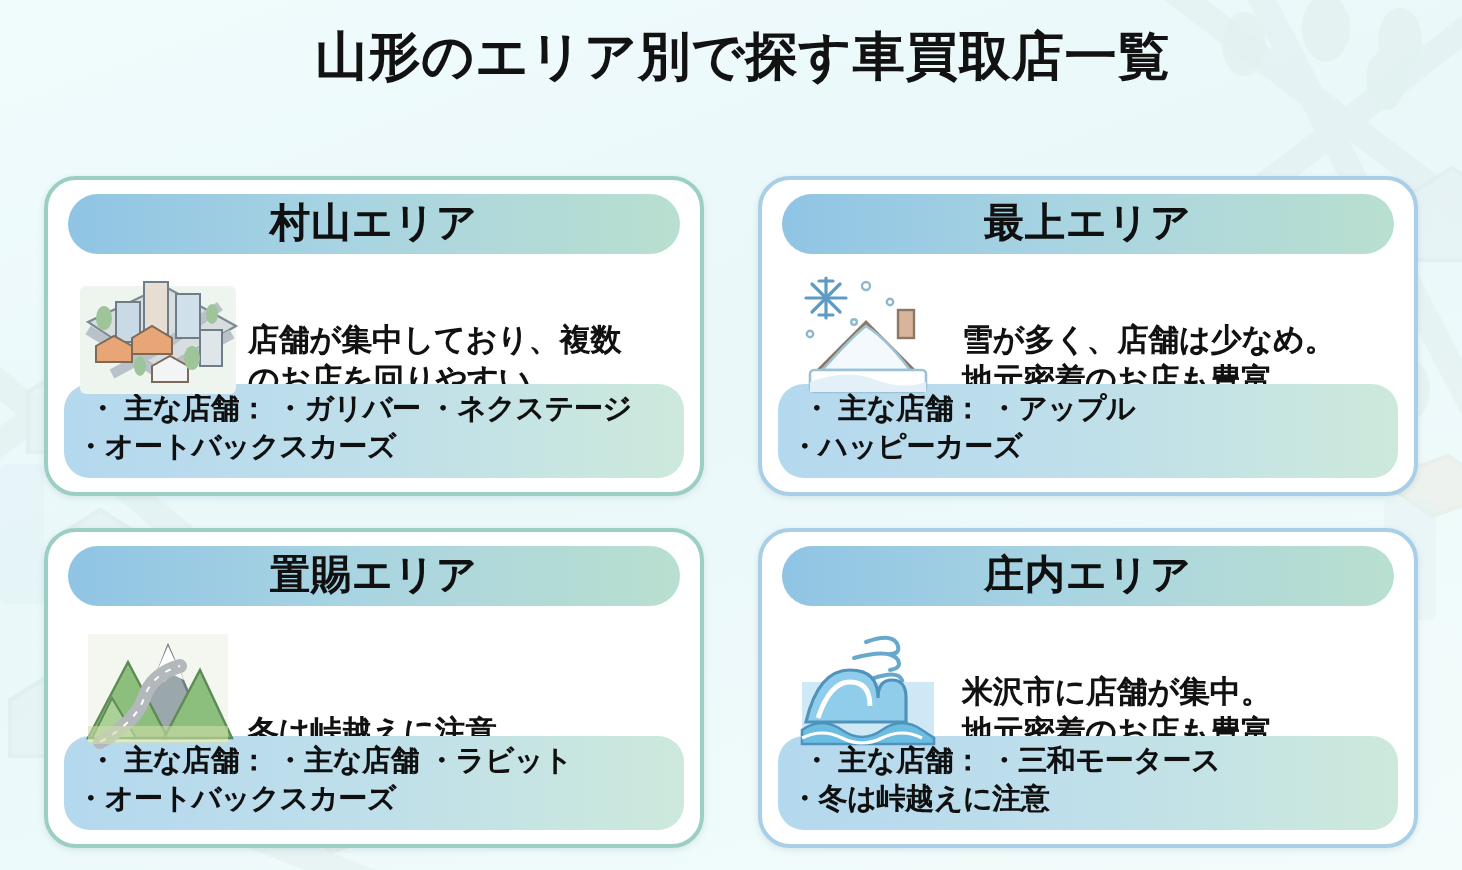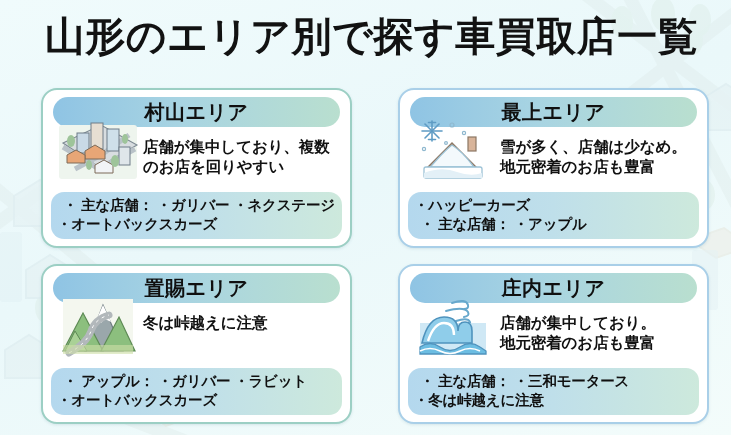--- a/index.html
+++ b/index.html
@@ -33,21 +33,21 @@
   
   #title-bar {
     position: absolute;
     top: 14px;
     left: 0;
     width: 731px;
     text-align: center;
     z-index: 5;
   }
   #page-title {
-    font-size: 40px;
+    font-size: 26px;
     font-weight: bold;
     color: #121212;
     letter-spacing: 0.5px;
     line-height: 1.1;
     white-space: nowrap;
     padding-left: 12px;
   }
 
   
   #cards {
@@ -66,21 +66,20 @@
 
   .card {
     position: relative;
     box-sizing: border-box;
     background: #ffffff;
     border-radius: 16px;
     padding: 7px 8px 8px 8px;
     border: 2px solid #a9cfe8;
     box-shadow: 0 1px 3px rgba(120,160,175,0.22);
     overflow: hidden;
-    margin-left: 19px;
   }
   .card.gborder {
     border-color: #9ccfc4;
   }
 
   .card-head {
     position: relative;
     height: 30px;
     border-radius: 15px;
     background: linear-gradient(90deg, #8fc4e4 0%, #a8d4e2 45%, #b9dfcf 100%);
@@ -94,21 +93,21 @@
     font-weight: bold;
     color: #101010;
     letter-spacing: 0.5px;
     line-height: 1;
     position: relative;
     z-index: 2;
   }
 
   .card-body {
     display: flex;
-    align-items: flex-start;
+    align-items: flex-end;
     padding: 4px 2px 0 2px;
     height: 70px;
   }
   .card-icon {
     width: 86px;
     min-width: 86px;
     height: 66px;
     margin-top: -14px;
     margin-left: 2px;
     position: relative;
@@ -267,22 +266,22 @@
             <rect x="12" y="50" width="58" height="11" rx="2" fill="#ffffff" stroke="#9cc2d6" stroke-width="1.3"></rect>
             <path d="M12 56 q18 -7 33 -1 q14 5 25 1 l0 5 l-58 0 z" fill="#e3f0f7"></path>
           </svg>
         </div>
         <div class="card-desc">
           <span class="l">雪が多く、店舗は少なめ。</span>
           <span class="l">地元密着のお店も豊富</span>
         </div>
       </div>
       <div class="card-foot">
+        <div class="foot-line row1">・ 主な店舗： ・アップル</div>
         <div class="foot-line row2">・ハッピーカーズ</div>
-        <div class="foot-line row1">・ 主な店舗： ・アップル</div>
       </div>
     </div>
 
     <div class="card gborder">
       <div class="card-head">
         <span class="card-title">置賜エリア</span>
       </div>
       <div class="card-body">
         <div class="card-icon">
           <svg viewBox="0 0 86 66">
@@ -295,21 +294,21 @@
             <path d="M14 60 q18 -10 22 -22 q4 -12 18 -16" fill="none" stroke="#b2b8bb" stroke-width="7" stroke-linecap="round"></path>
             <path d="M14 60 q18 -10 22 -22 q4 -12 18 -16" fill="none" stroke="#ffffff" stroke-width="1" stroke-dasharray="3 4"></path>
             <rect x="8" y="52" width="70" height="9" fill="#cfe0a8" opacity="0.6"></rect>
           </svg>
         </div>
         <div class="card-desc">
           <span class="l">冬は峠越えに注意</span>
         </div>
       </div>
       <div class="card-foot">
-        <div class="foot-line row1">・ アップル： ・ガリバー  ・ラビット</div>
+        <div class="foot-line row1">・ 主な店舗： ・主な店舗  ・ラビット</div>
         <div class="foot-line row2">・オートバックスカーズ</div>
       </div>
     </div>
 
     <div class="card">
       <div class="card-head">
         <span class="card-title">庄内エリア</span>
       </div>
       <div class="card-body">
         <div class="card-icon">
@@ -320,21 +319,21 @@
               <path d="M44 28 q12 -4 14 1 q1 3 -3 4"></path>
             </g>
             <rect x="8" y="30" width="66" height="28" fill="#cfe8f5"></rect>
             <path d="M10 50 q6 -26 22 -26 q14 0 14 14 q0 -9 7 -9 q7 0 7 9 l0 12 l-50 0 z" fill="#8fcdea" stroke="#4f93bd" stroke-width="1.6"></path>
             <path d="M16 48 q6 -18 16 -18 q10 0 10 12" fill="none" stroke="#ffffff" stroke-width="2.4"></path>
             <path d="M8 54 q10 -7 20 0 q10 7 20 0 q10 -7 20 0 q6 4 6 4 l0 3 l-66 0 z" fill="#6cbde2" stroke="#4f93bd" stroke-width="1.3"></path>
             <path d="M8 58 q10 -5 20 0 q10 5 20 0 q10 -5 20 0" fill="none" stroke="#ffffff" stroke-width="1.6"></path>
           </svg>
         </div>
         <div class="card-desc">
-          <span class="l">店舗が集中しており。</span>
+          <span class="l">米沢市に店舗が集中。</span>
           <span class="l">地元密着のお店も豊富</span>
         </div>
       </div>
       <div class="card-foot">
         <div class="foot-line row1">・ 主な店舗： ・三和モータース</div>
         <div class="foot-line row2">・冬は峠越えに注意</div>
       </div>
     </div>
 
   </div>

